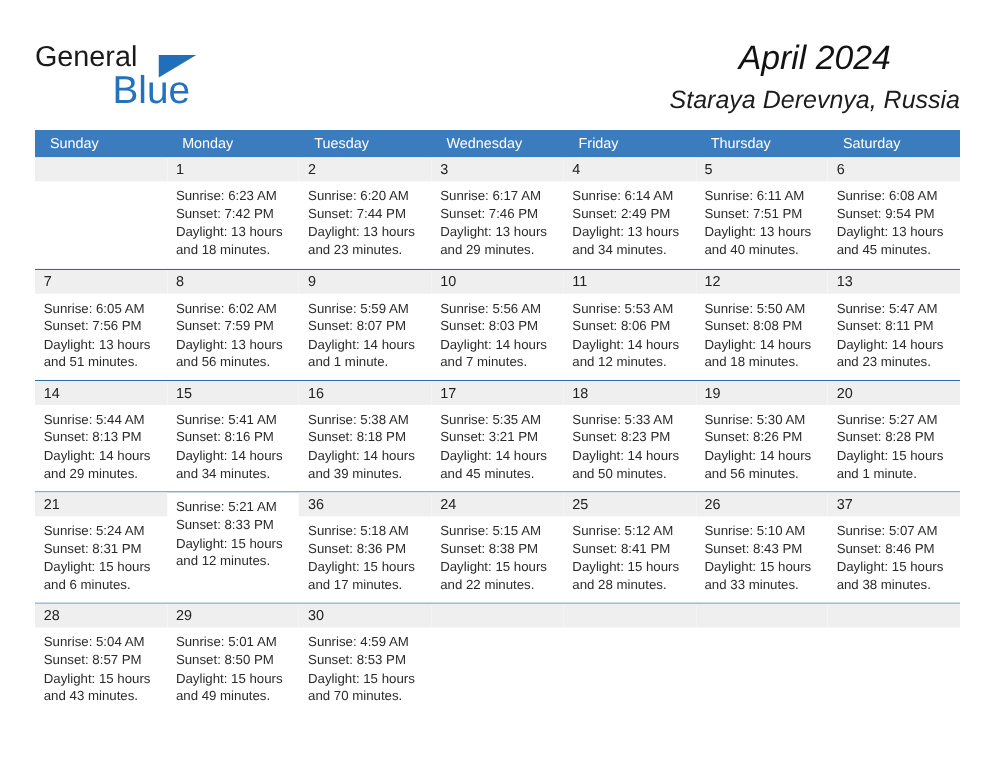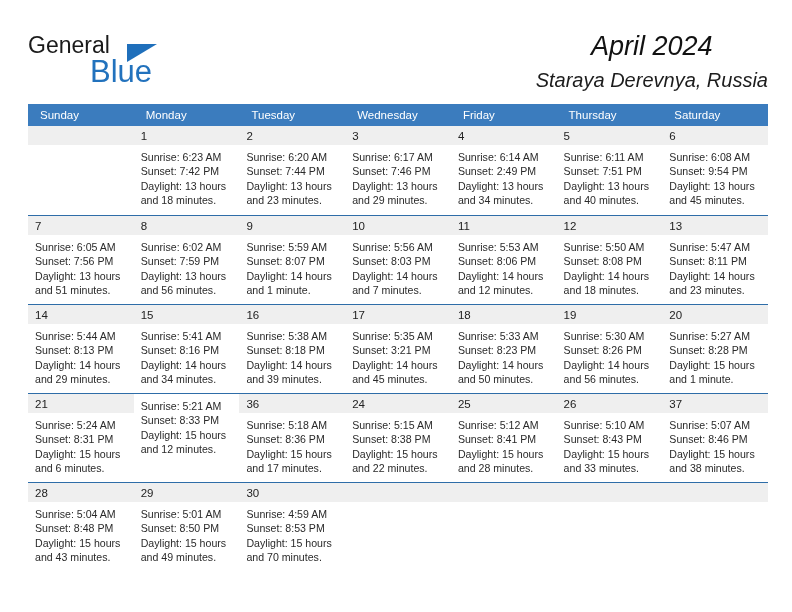--- a/index.html
+++ b/index.html
@@ -430,21 +430,21 @@
               <div class="line">Daylight: 15 hours</div>
               <div class="line">and 38 minutes.</div>
             </div>
           </div>
         </div>
         <div class="week">
           <div class="cell">
             <div class="daynum-band"><span class="daynum">28</span></div>
             <div class="cell-body">
               <div class="line">Sunrise: 5:04 AM</div>
-              <div class="line">Sunset: 8:48 PM</div>
+              <div class="line">Sunset: 8:57 PM</div>
               <div class="line">Daylight: 15 hours</div>
               <div class="line">and 43 minutes.</div>
             </div>
           </div>
           <div class="cell">
             <div class="daynum-band"><span class="daynum">29</span></div>
             <div class="cell-body">
               <div class="line">Sunrise: 5:01 AM</div>
               <div class="line">Sunset: 8:50 PM</div>
               <div class="line">Daylight: 15 hours</div>

